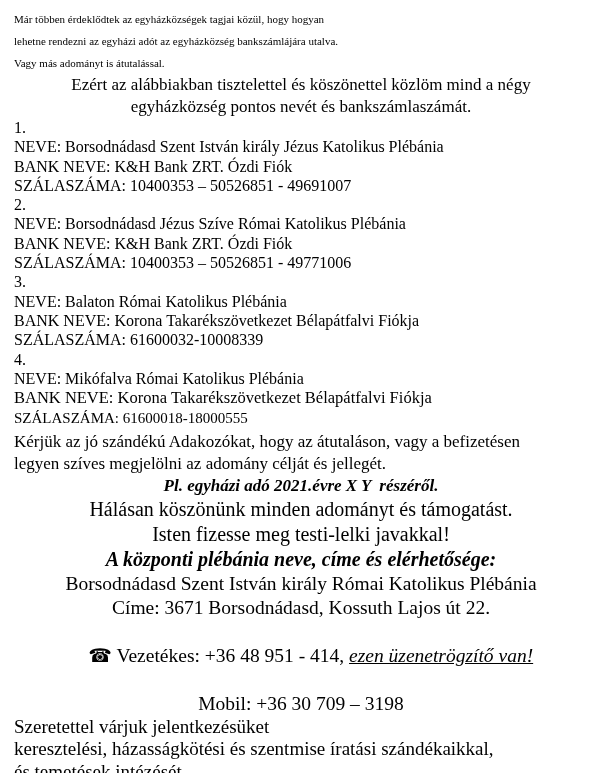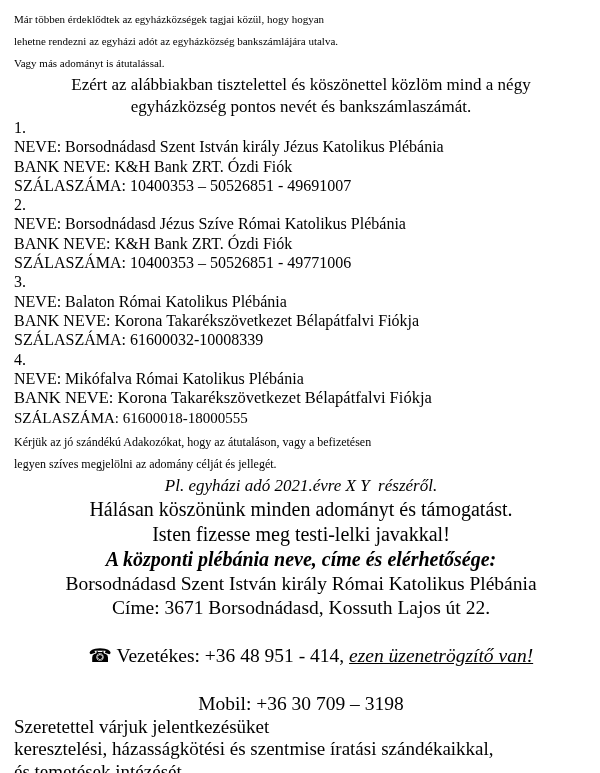--- a/index.html
+++ b/index.html
@@ -25,24 +25,24 @@
   .announce-line { font-size: 17px; line-height: 22px; text-align: center; }
 
   
   .parish-block { font-size: 16px; line-height: 19.3px; }
   .parish-block div { white-space: nowrap; }
   .acct-lg { font-size: 15px; line-height: 21px; }
   .bank-lg { font-size: 16.5px; line-height: 19.5px; }
 
   
   .request-para { margin-top: 2px; }
-  .request-line { font-size: 12px; line-height: 22px; }
+  .request-line { font-size: 17px; line-height: 22px; }
   .example-line {
     font-size: 17px; line-height: 22px;
-    font-style: italic; text-align: center;
+    font-style: italic; text-align: center; font-weight: bold;
   }
 
   
   .thanks-line { font-size: 20px; line-height: 25px; text-align: center; }
 
   
   .central-heading {
     font-size: 20px; line-height: 25px; text-align: center;
     font-weight: bold; font-style: italic;
   }

